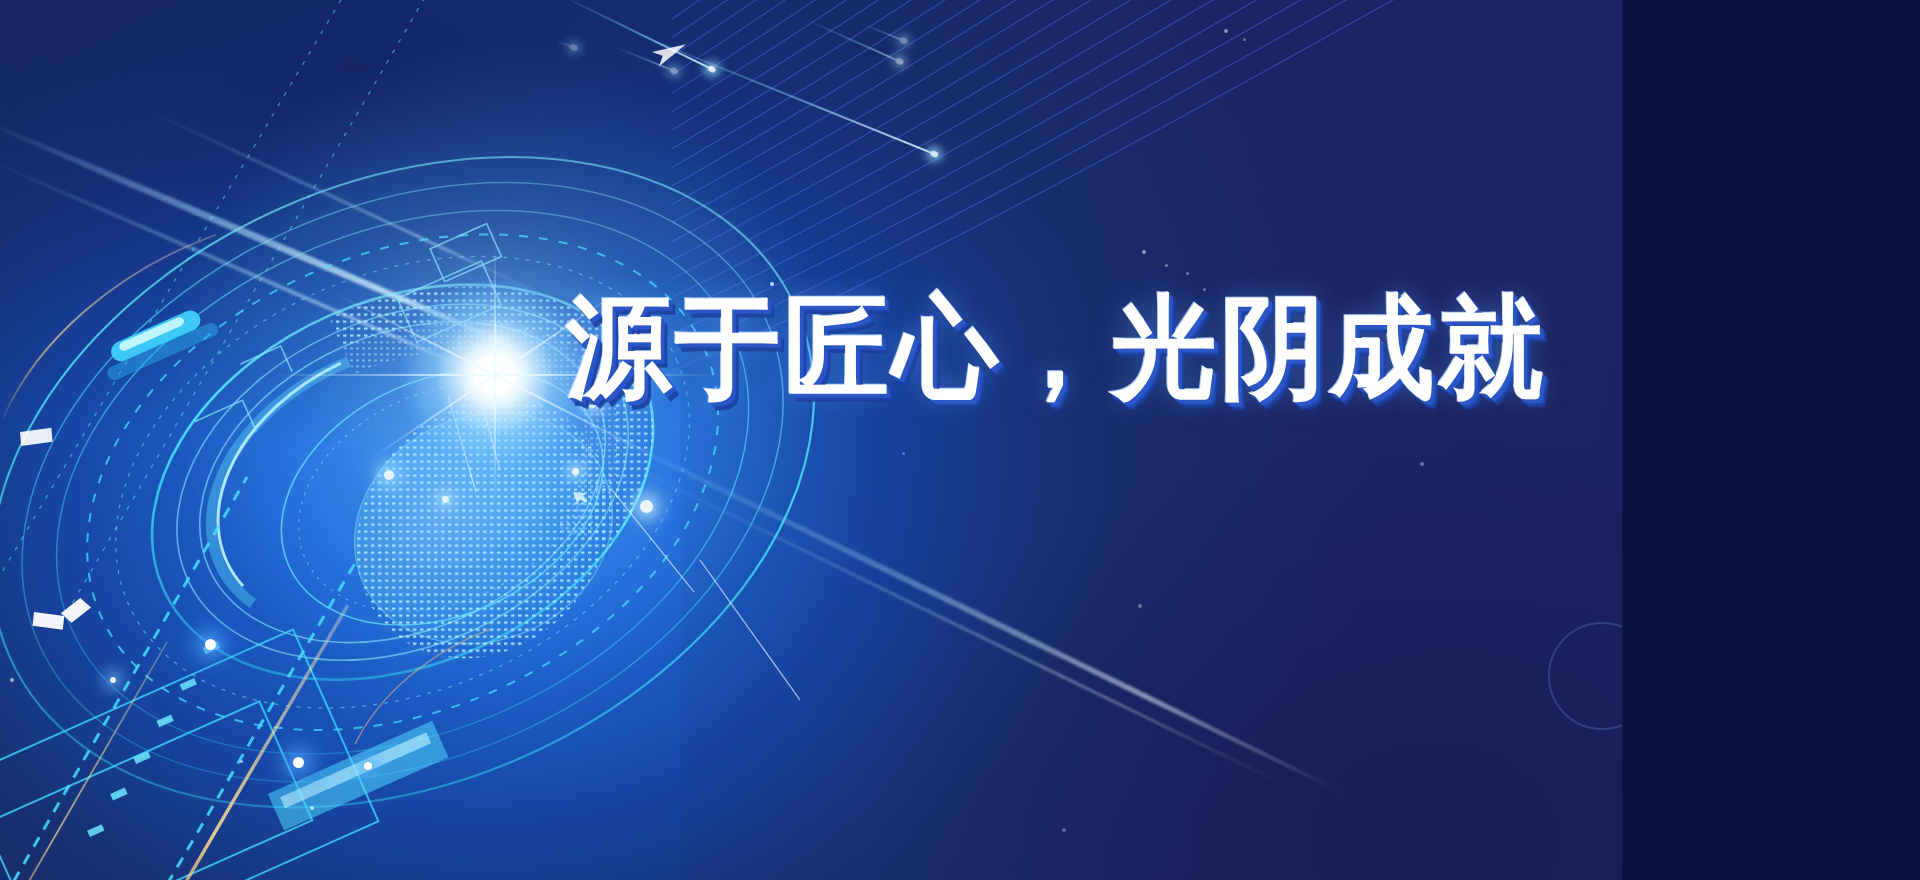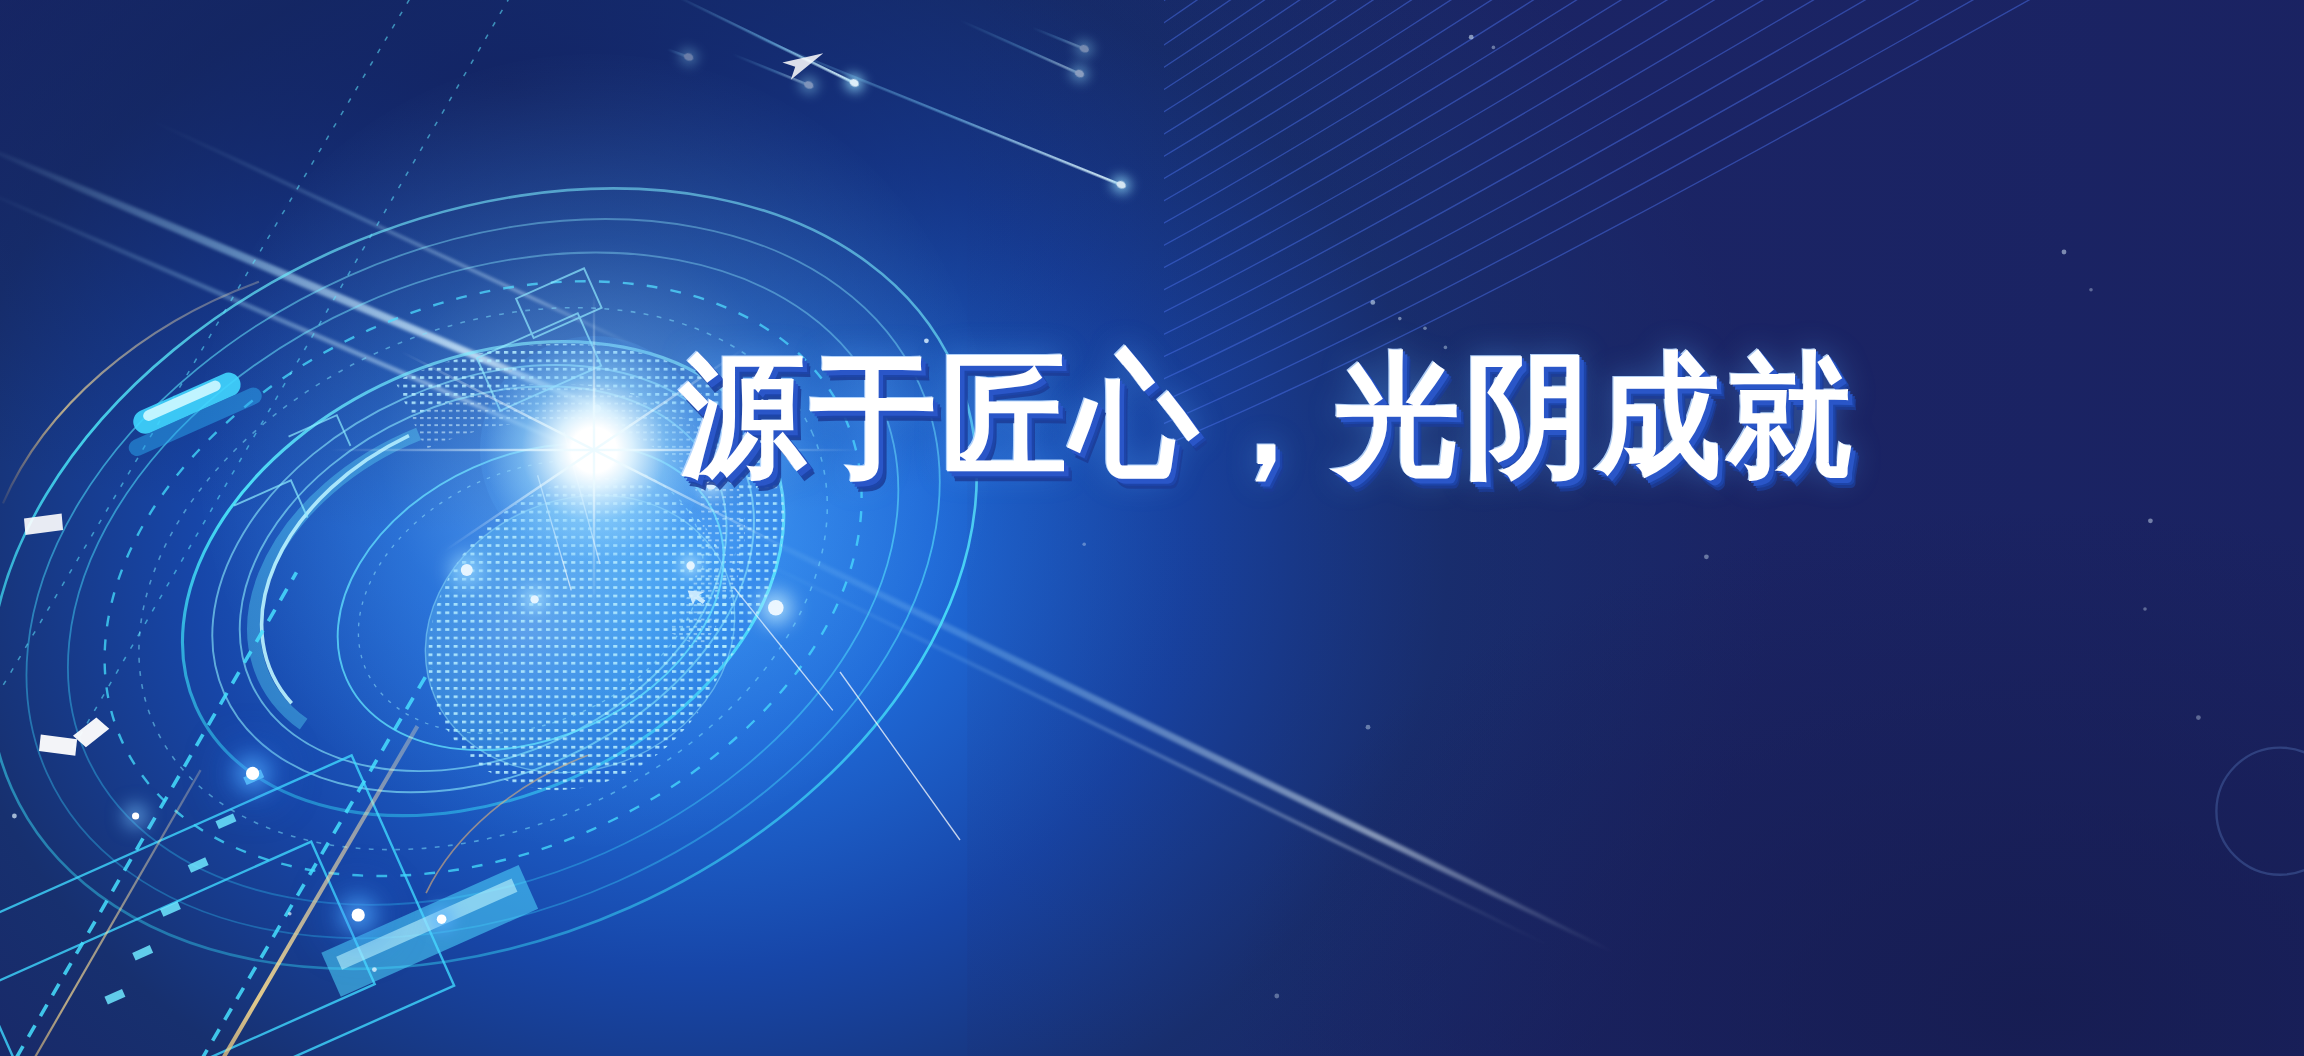--- a/index.html
+++ b/index.html
@@ -1,21 +1,21 @@
 <!DOCTYPE html>
 <html><head>
 <meta charset="utf-8">
 <title>Banner</title>
 <style>
   html,body{margin:0;padding:0;background:#0c1340;}
   *{box-sizing:border-box;}
 
   #banner{
     position:relative;
-    width:1920px;height:880px;
+    width:1622px;height:880px;
     overflow:hidden;
     font-family:"Liberation Sans","DejaVu Sans",sans-serif;
     background:#1a2363;
   }
 
   
   .bg-base{
     position:absolute;inset:0;
     background:
       radial-gradient(ellipse 900px 760px at 30% 52%, #2f8bf0 0%, #1f6ad8 22%, #1746a8 46%, #17306f 70%, #1a2363 100%),

